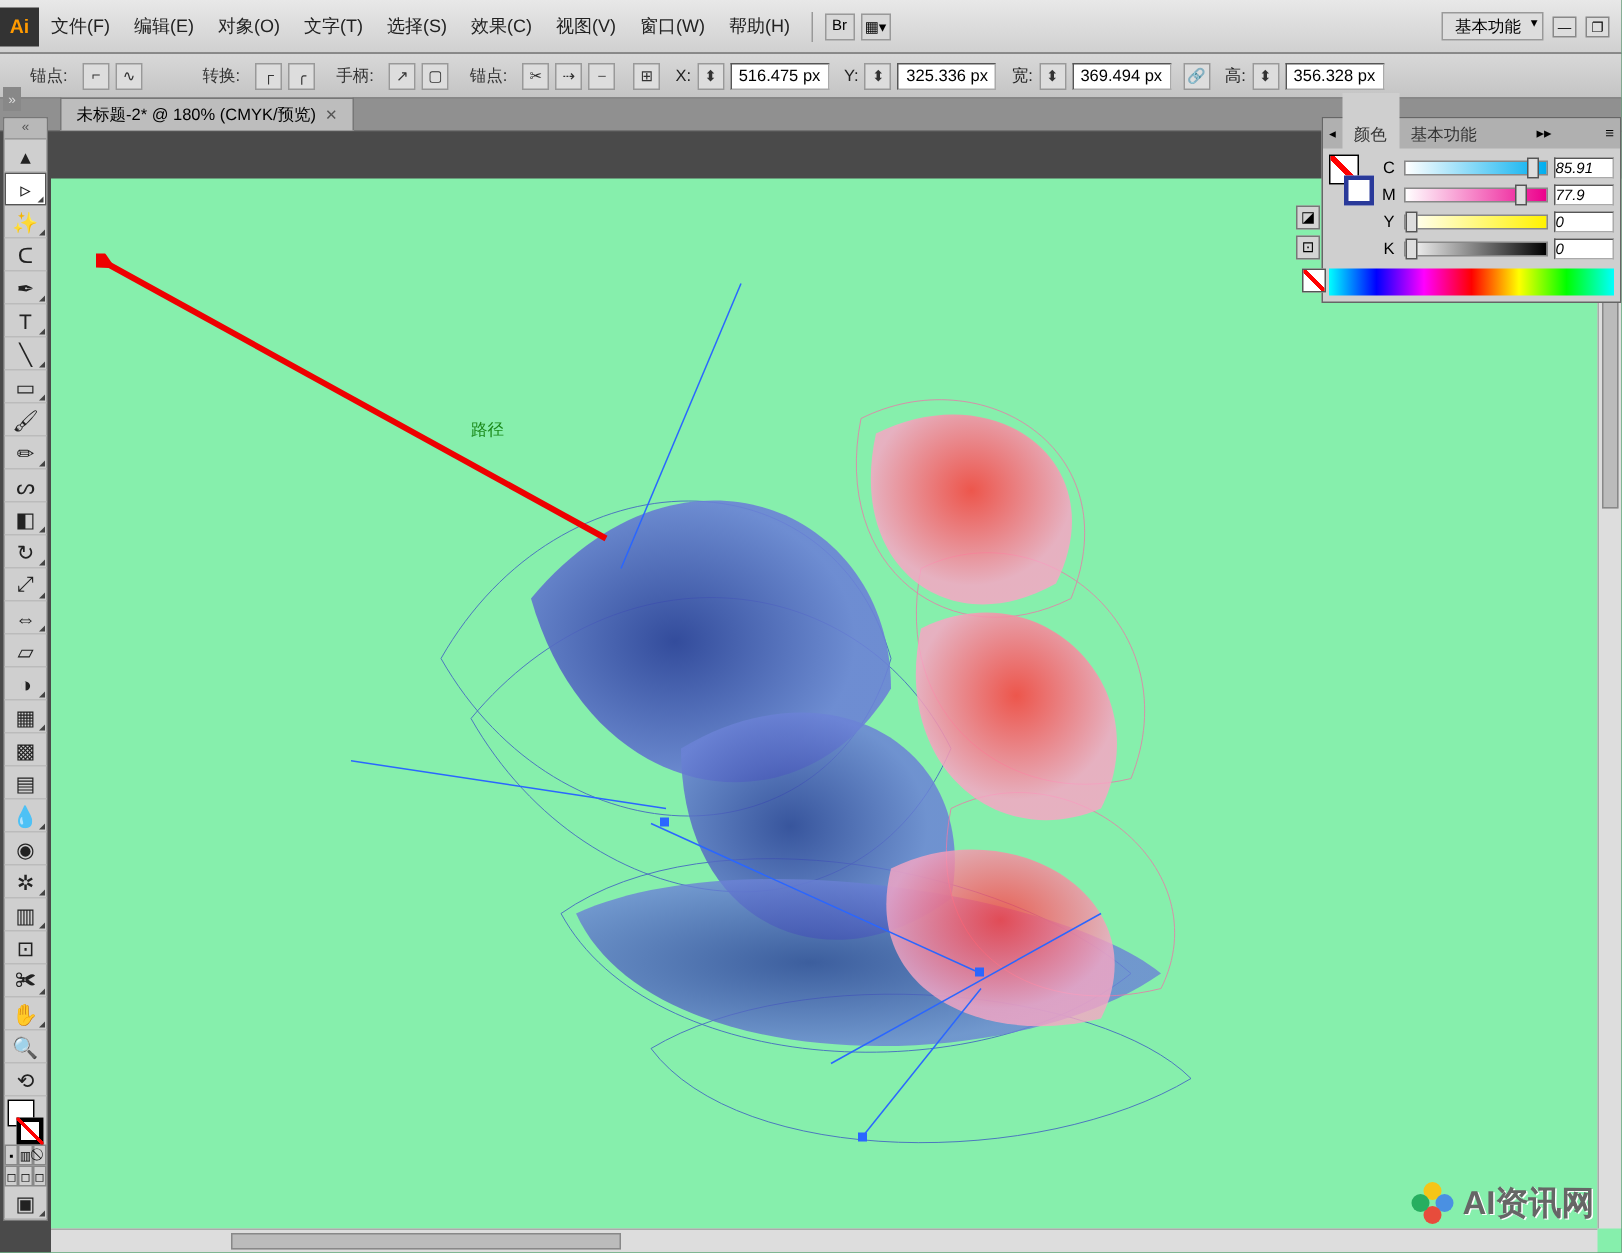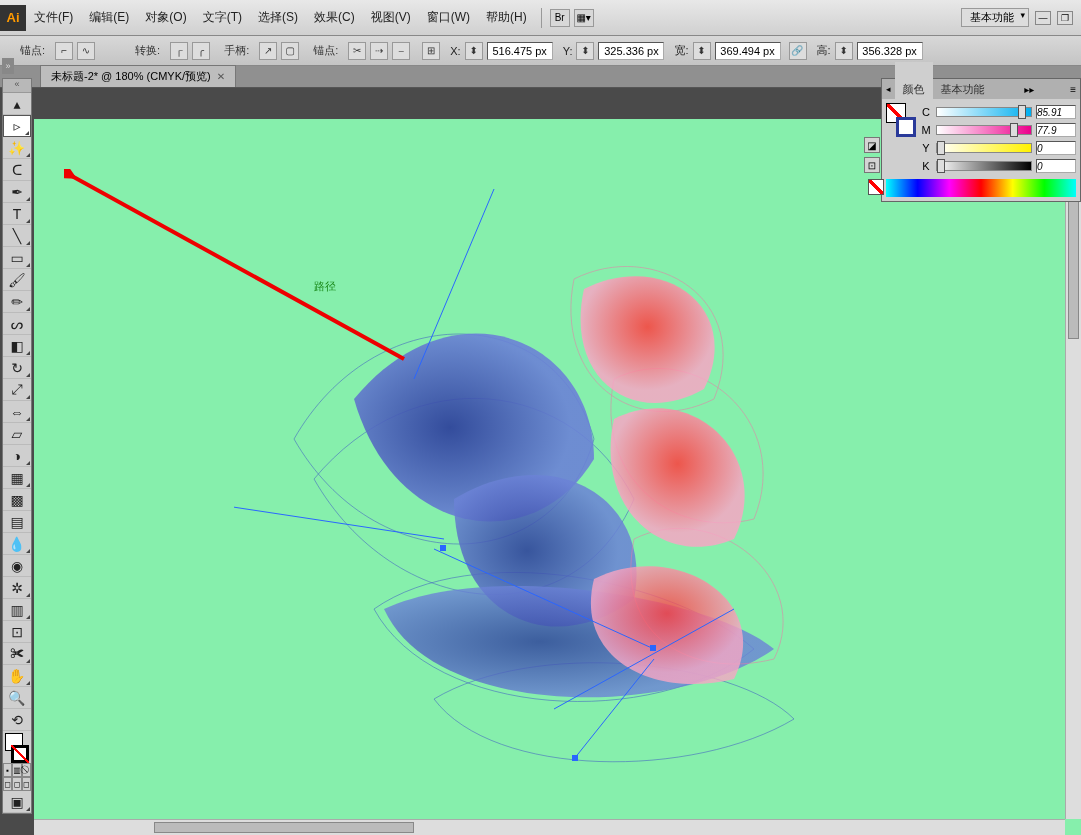--- a/index.html
+++ b/index.html
@@ -256,20 +256,29 @@
     <line x1="340" y1="190" x2="6" y2="6" stroke="#e00" stroke-width="4" marker-end="url(#ah)"></line>
   </svg>
 
   <div class="scrollbar-v">
       <div class="thumb"></div>
     </div>
   <div class="scrollbar-h">
       <div class="thumb"></div>
     </div>
 
+  <div class="watermark">
+    <div class="flower">
+      <div class="petal" style="background:#f5c518;left:8px;top:0"></div>
+      <div class="petal" style="background:#4a90e2;left:16px;top:8px"></div>
+      <div class="petal" style="background:#e74c3c;left:8px;top:16px"></div>
+      <div class="petal" style="background:#27ae60;left:0;top:8px"></div>
+    </div>
+    <span>AI资讯网</span>
+  </div>
 </div>
 
 <div class="panel">
   <div class="panel-tabs">
     <span style="padding:0 4px;font-size:9px">◂</span>
     <div class="panel-tab active">颜色</div>
     <div class="panel-tab">基本功能</div>
     <div class="panel-expand">▸▸</div>
     <div class="panel-expand">≡</div>
   </div>

